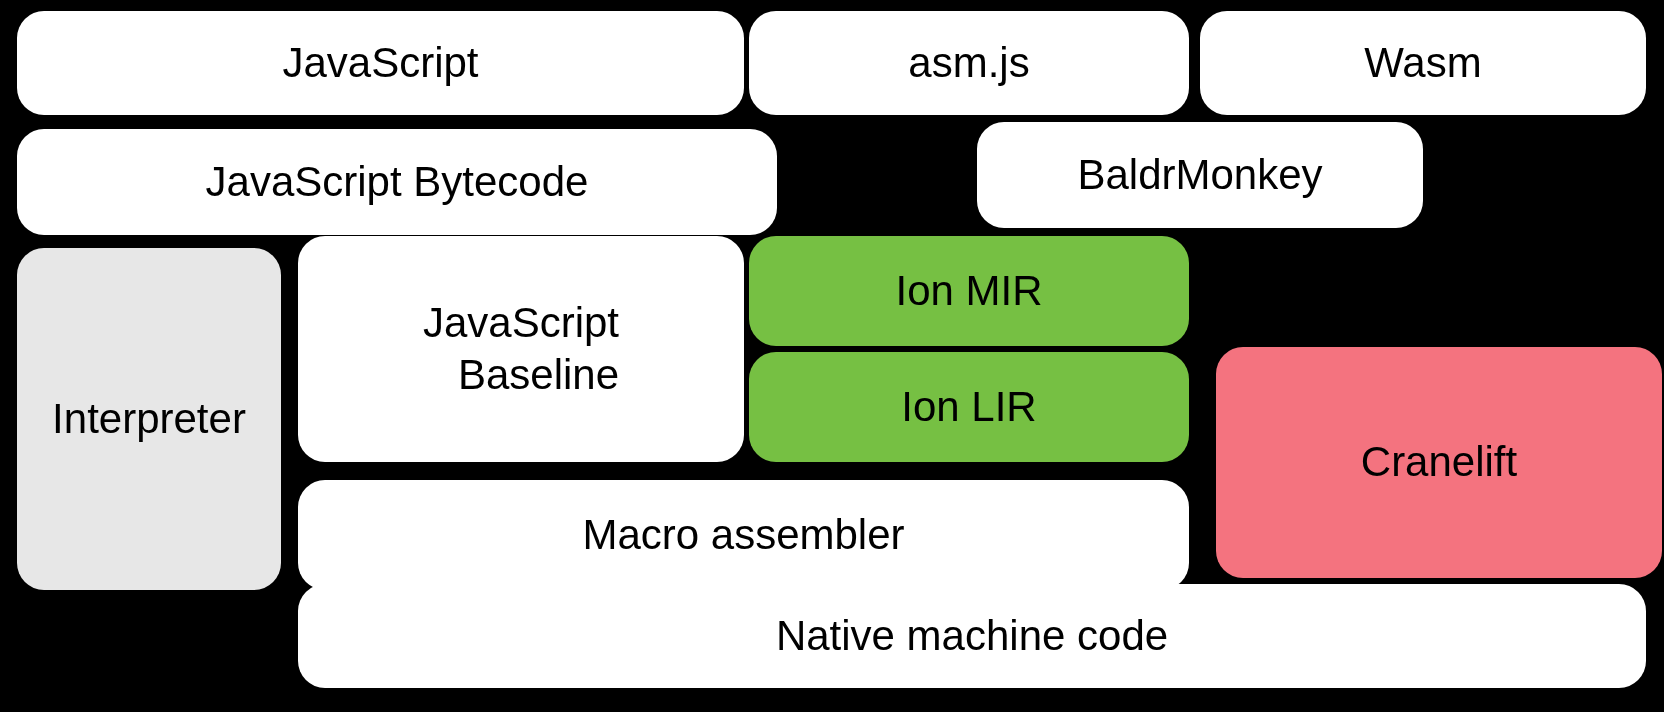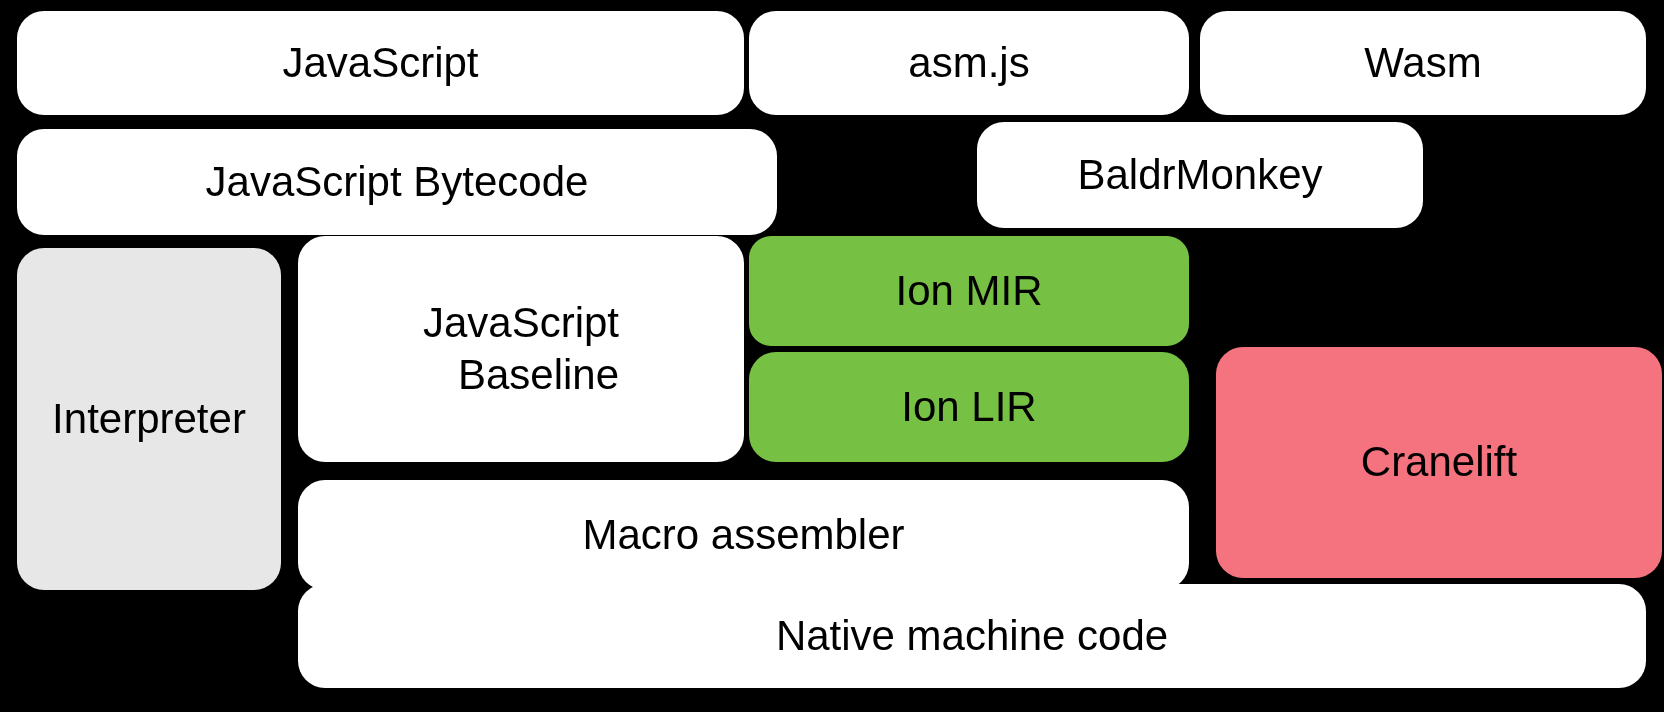--- a/index.html
+++ b/index.html
@@ -38,21 +38,21 @@
   
   #node-javascript        { left: 17px;   top: 11px;  width: 727px;  height: 104px; }
   #node-asmjs             { left: 749px;  top: 11px;  width: 440px;  height: 104px; }
   #node-wasm              { left: 1200px; top: 11px;  width: 446px;  height: 104px; }
   
   #node-js-bytecode       { left: 17px;   top: 122px; width: 760px;  height: 106px; margin-top: 7px; }
   #node-baldrmonkey       { left: 977px;  top: 122px; width: 446px;  height: 106px; }
   
   #node-interpreter       { left: 17px;   top: 236px; width: 264px;  height: 342px; }
   #node-js-baseline       { left: 298px;  top: 236px; width: 446px;  height: 226px; }
-  #node-ion-mir           { left: 749px;  top: 236px; width: 440px;  height: 110px; border-radius: 22px; }
+  #node-ion-mir           { left: 749px;  top: 236px; width: 440px;  height: 110px; }
   #node-ion-lir           { left: 749px;  top: 352px; width: 440px;  height: 110px; }
   #node-cranelift         { left: 1200px; top: 347px; width: 446px;  height: 231px; margin-left: 16px; }
   #node-macro-assembler   { left: 298px;  top: 480px; width: 891px;  height: 110px; }
   
   #node-native-machine-code { left: 298px; top: 584px; width: 1348px; height: 104px; }
 </style>
 </head>
 <body>
 
 <div class="canvas">

